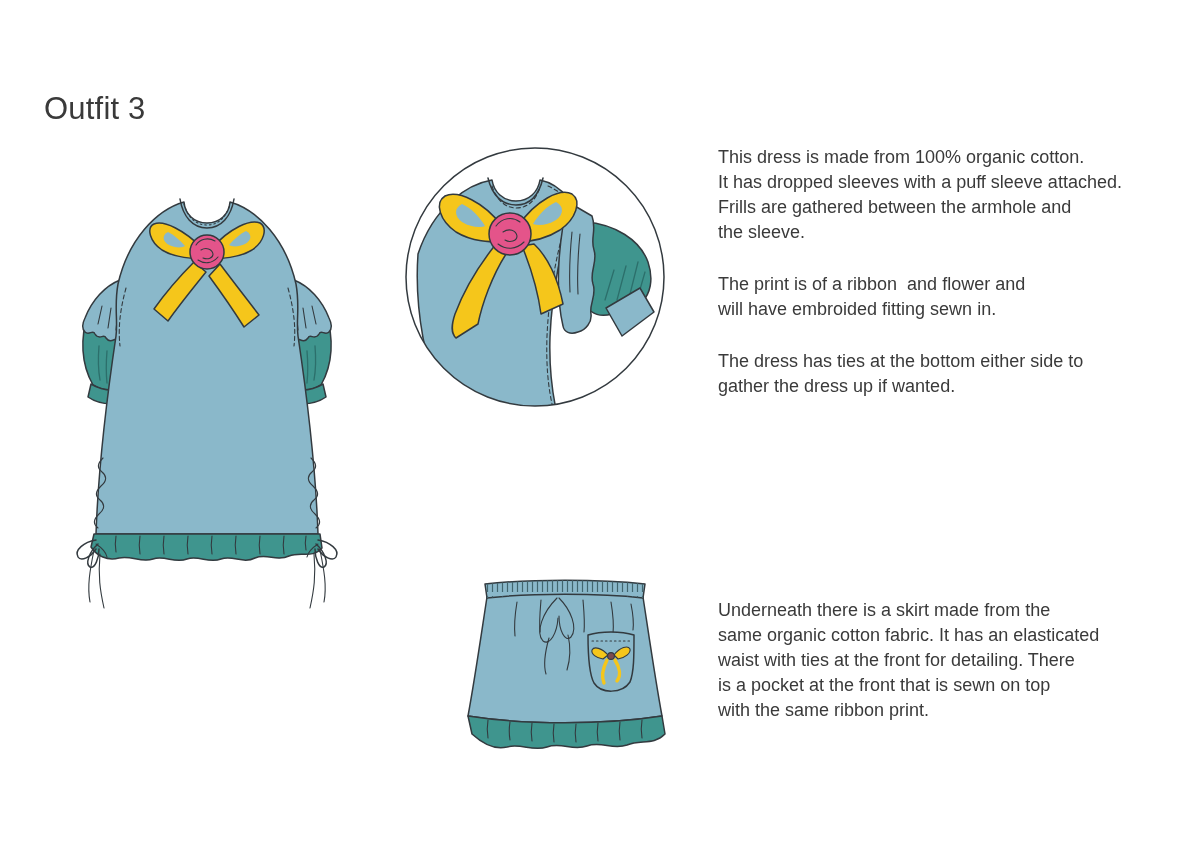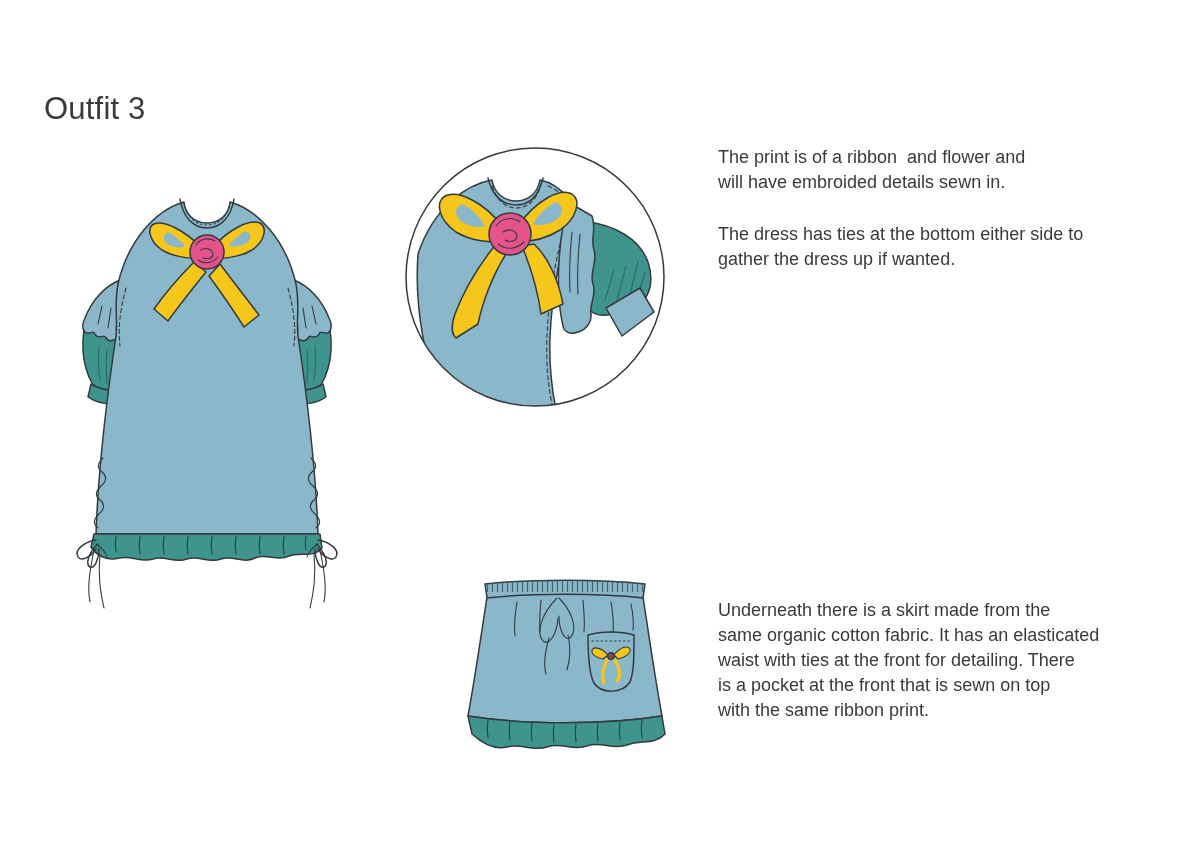--- a/index.html
+++ b/index.html
@@ -201,22 +201,26 @@
       <path class="ol nofill thin" d="M99,146 C98,152 98,158 99,164"></path>
       <path class="ol nofill thin" d="M121,146 C120,152 120,158 121,164"></path>
       <path class="ol nofill thin" d="M143,145 C142,151 142,157 143,163"></path>
       <path class="ol nofill thin" d="M165,144 C164,150 164,156 165,162"></path>
       <path class="ol nofill thin" d="M187,142 C186,148 186,154 187,160"></path>
     </g>
   </svg>
 </figure>
 
 <div class="textblock" id="dress-text">
+  <p>This dress is made from 100% organic cotton.
+It has dropped sleeves with a puff sleeve attached.
+Frills are gathered between the armhole and
+the sleeve.</p>
   <p>The print is of a ribbon  and flower and
-will have embroided details sewn in.</p>
+will have embroided fitting sewn in.</p>
   <p>The dress has ties at the bottom either side to
 gather the dress up if wanted.</p>
 </div>
 
 <div class="textblock" id="skirt-text">
   <p>Underneath there is a skirt made from the
 same organic cotton fabric. It has an elasticated
 waist with ties at the front for detailing. There
 is a pocket at the front that is sewn on top
 with the same ribbon print.</p>

